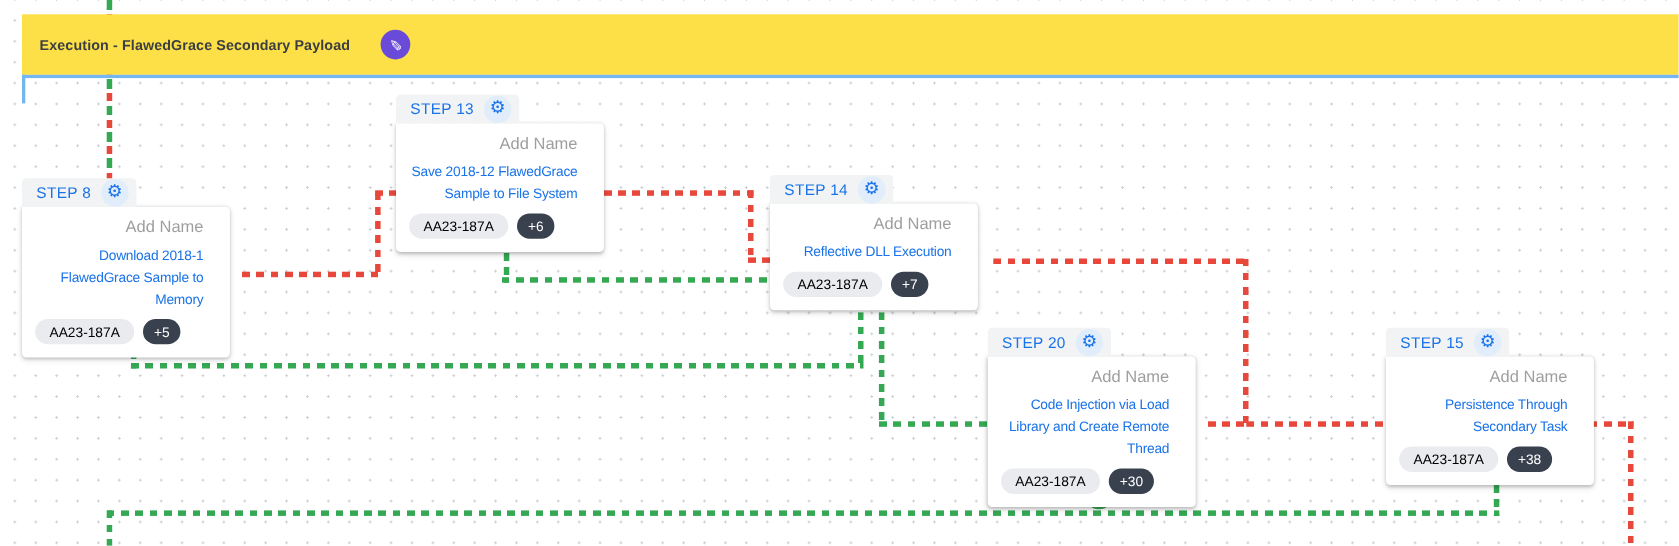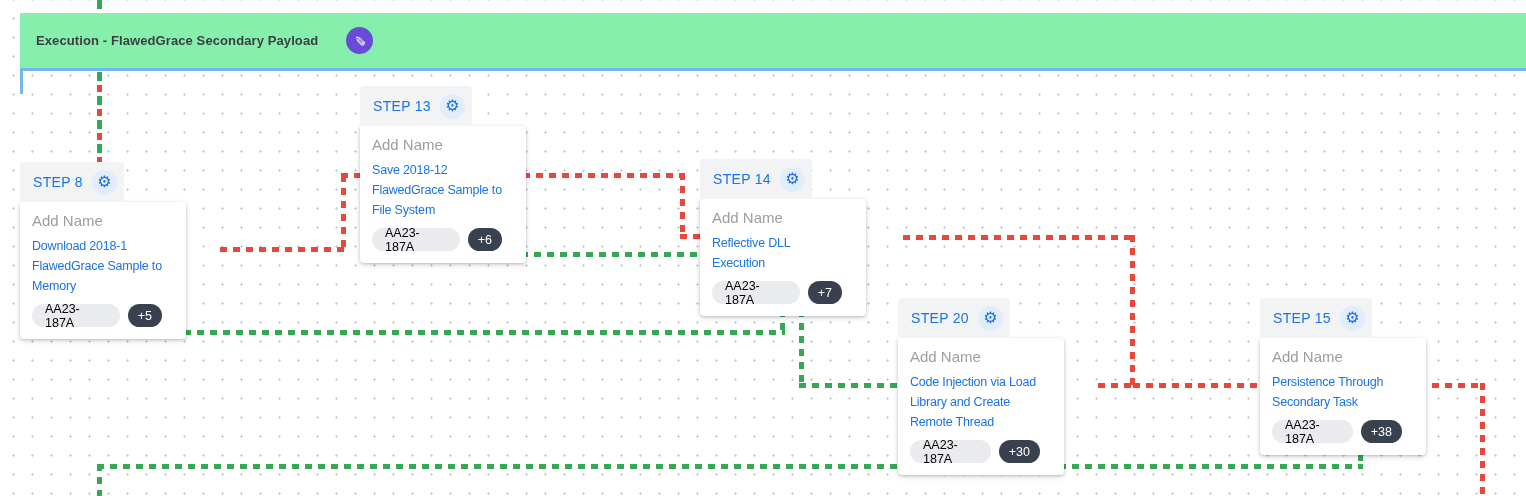--- a/index.html
+++ b/index.html
@@ -12,21 +12,21 @@
   
   .canvas{
     position:absolute;inset:0;
     background-image:radial-gradient(circle, #cdd1d5 1px, transparent 1.2px);
     background-size:19px 19px;
     background-position:4px 9px;
   }
   
   .topbar{
     position:absolute;left:20px;right:0;top:13px;height:55px;
-    background:#86efac;z-index:5;display:flex;align-items:center;
+    background:#fde047;z-index:5;display:flex;align-items:center;
   }
   .topbar-title{
     margin-left:16px;font-size:13px;font-weight:700;color:#3b3e42;letter-spacing:.1px;
   }
   .edit-btn{
     margin-left:28px;width:27px;height:27px;border-radius:50%;border:none;cursor:pointer;
     background:var(--purple,#6a4ad8);color:#fff;display:flex;align-items:center;justify-content:center;
     padding:0;
   }
   .edit-btn .pencil{font-size:14px;line-height:1;transform:rotate(90deg) scaleX(-1);}
@@ -40,33 +40,34 @@
   .dash-v.g{background:repeating-linear-gradient(to bottom, var(--green,#34a853) 0 7px, transparent 7px 13px);}
   .dash-h.r{background:repeating-linear-gradient(to right, var(--red,#e8483b) 0 7px, transparent 7px 13px);}
   .dash-v.r{background:repeating-linear-gradient(to bottom, var(--red,#e8483b) 0 7px, transparent 7px 13px);}
   .dash-v.mix{background:repeating-linear-gradient(to bottom,
       var(--green,#34a853) 0 9px, transparent 9px 13px,
       var(--red,#e8483b) 13px 20px, transparent 20px 24px);}
 
   
   .step{position:absolute;z-index:2;width:210px;}
   .step-tab{
-    display:inline-flex;align-items:center;gap:9px;height:40px;
+    display:inline-flex;align-items:center;gap:9px;height:26px;
     background:#f1f3f4;border-radius:4px 4px 0 0;padding:0 7px 0 13px;cursor:pointer;
   }
   .step-label{font-size:14px;font-weight:500;color:var(--blue,#1a73e8);letter-spacing:.3px;white-space:nowrap;}
   .gear-btn{
     width:25px;height:25px;border-radius:50%;background:#e1edfb;border:none;cursor:pointer;
     display:flex;align-items:center;justify-content:center;padding:0;
   }
   .gear-glyph{font-size:16px;line-height:1;color:var(--blue,#1a73e8);}
   .step-body{
-    background:#fff;border-radius:0 4px 4px 4px;width:166px;box-sizing:border-box;
+    background:#fff;border-radius:0 4px 4px 4px;width:189px;box-sizing:border-box;
     padding:10px 24px 12px 12px;
     box-shadow:0 1px 3px rgba(0,0,0,.18), 0 2px 6px rgba(0,0,0,.12);
+    text-align:right;
   }
   .add-name{font-size:15px;color:#9e9e9e;line-height:18px;margin-bottom:6px;cursor:text;}
   .step-link{
     display:block;font-size:12.5px;letter-spacing:-.2px;line-height:20px;
     color:var(--blue,#1a73e8);text-decoration:none;cursor:pointer;
   }
   .chips{display:flex;align-items:center;gap:8px;margin-top:8px;}
   .chip{height:23px;border-radius:12px;display:inline-flex;align-items:center;font-size:12.5px;cursor:pointer;}
   .chip-light{background:var(--chip_light,#e9ebee);color:#000000;padding:0 13px;}
   .chip-dark{background:var(--chip_dark,#39414f);color:#ffffff;padding:0 10px;font-weight:500;}

